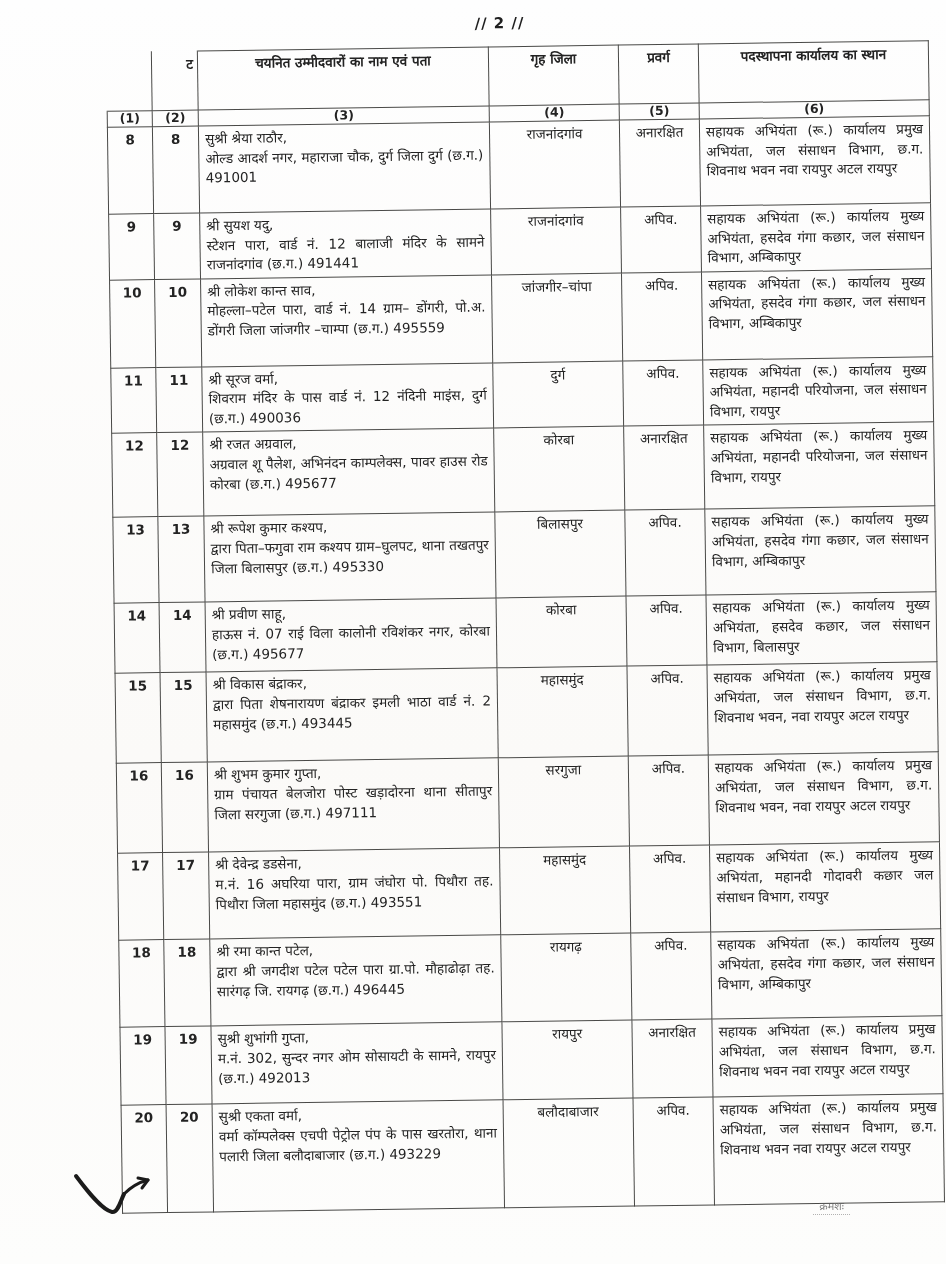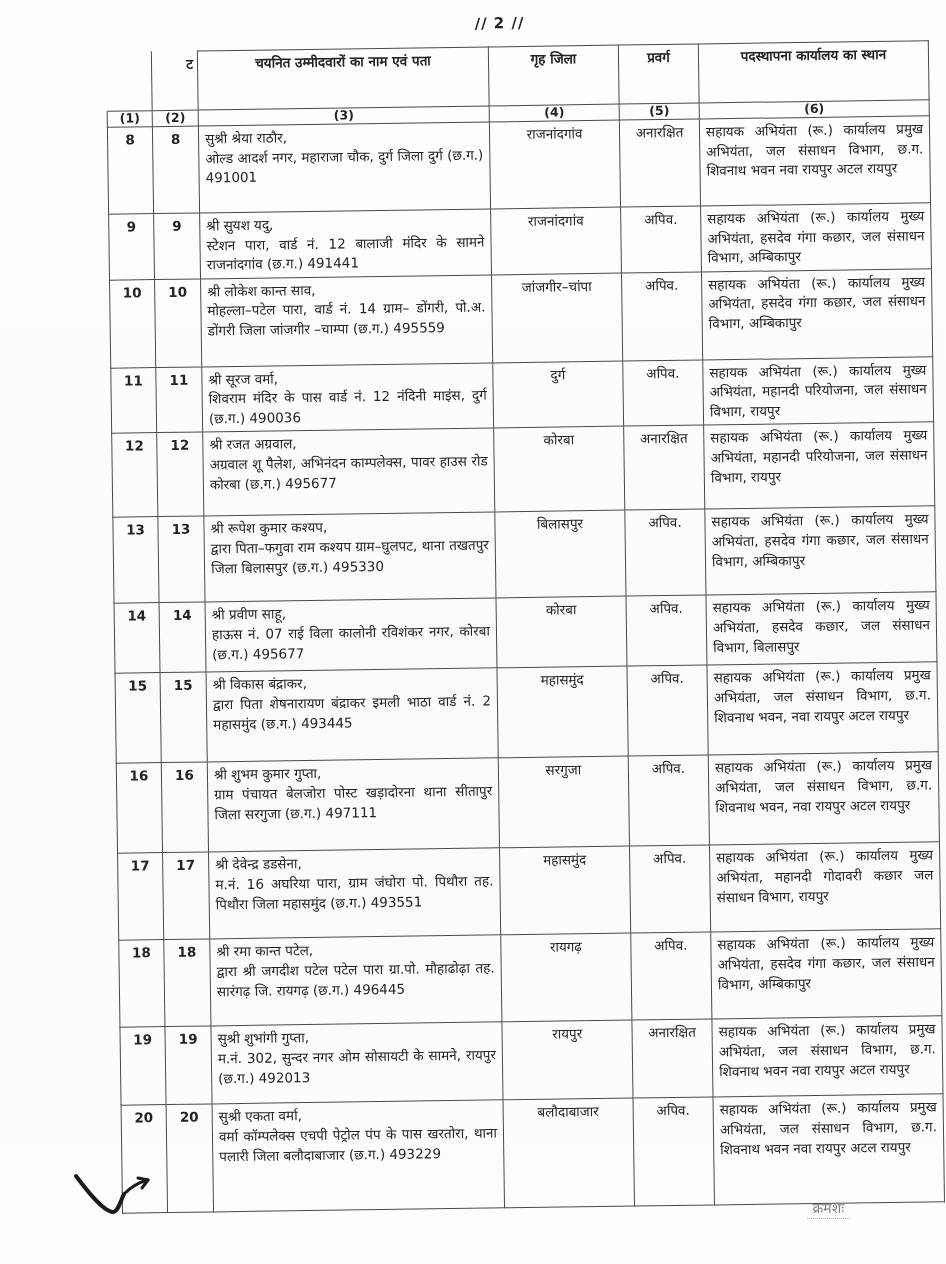--- a/index.html
+++ b/index.html
@@ -99,21 +99,21 @@
   
   .scan-tilt{ filter:contrast(1.02); }
   .tick-mark{
     position:absolute;
     left:62px;top:1158px;
     width:120px;height:70px;
   }
   .continuation{
     position:absolute;
     right:96px;top:1198px;
-    font-size:14px;
+    font-size:11px;
     color:#555;
     filter:blur(0.7px);
     opacity:0.75;
     border-bottom:1px dotted #999;
     padding:0 6px 1px 6px;
   }
 </style>
 </head>
 <body>
 

